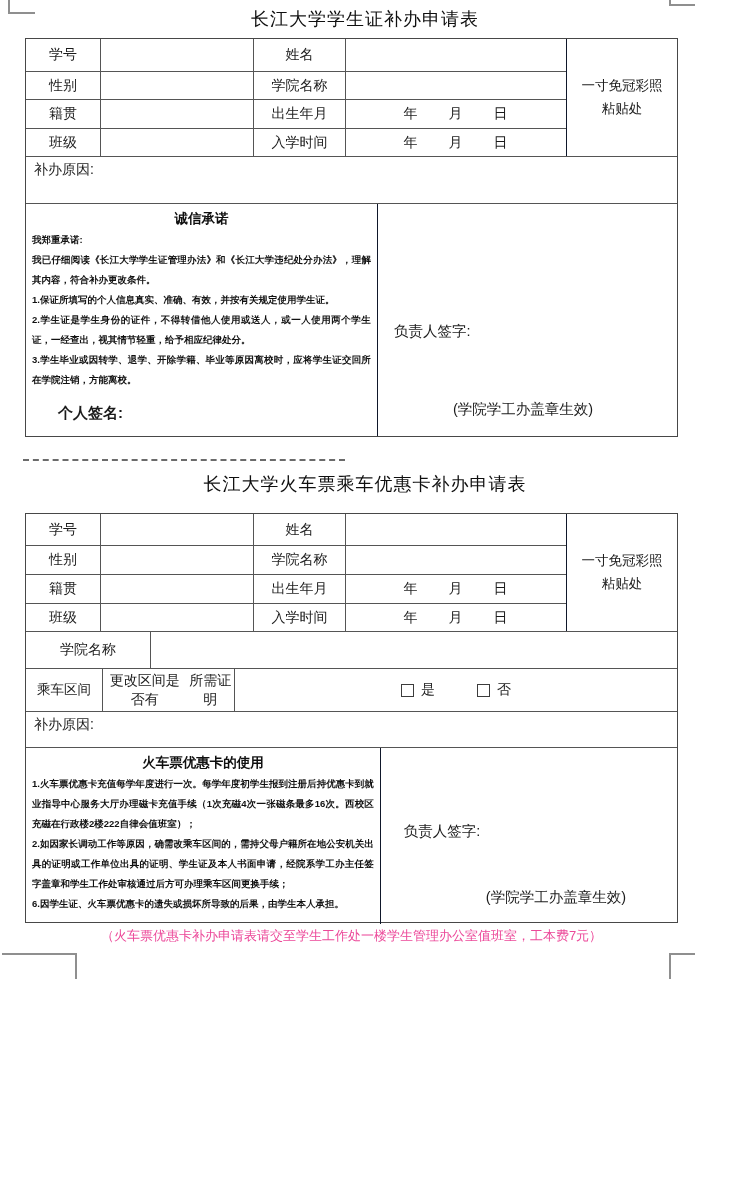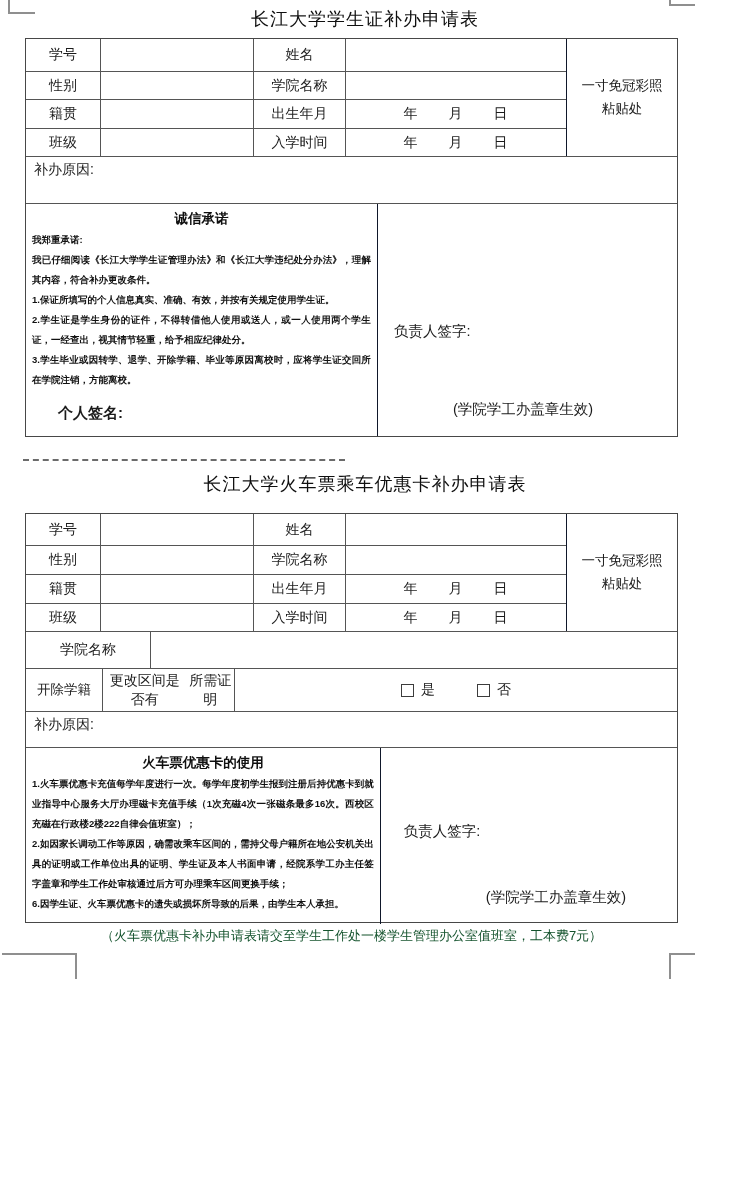--- a/index.html
+++ b/index.html
@@ -34,21 +34,21 @@
   .mgr{position:absolute;font-size:14.5px;}
   .stamp{position:absolute;font-size:14.5px;white-space:nowrap;}
   
   .ridefrom{padding-left:13px;}
   .bold{font-weight:bold;}
   .certcell{flex-direction:row;justify-content:center;line-height:1.35;font-size:14px;text-align:center;}
   .ckgroup{justify-content:center;gap:42px;}
   .ckpair{display:flex;align-items:center;gap:7px;}
   .ckbox{width:11px;height:11px;border:1.2px solid #3c3c3c;display:inline-block;background:#fff;}
   .dash{position:absolute;border-top:2px dashed #6b6b6b;height:0;}
-  .footer{position:absolute;left:25px;width:653px;text-align:center;font-size:13px;color:#14532d;}
+  .footer{position:absolute;left:25px;width:653px;text-align:center;font-size:13px;color:#ec4899;}
 </style>
 </head>
 <body>
 
 <div id="page">
 
   <div class="mark" style="left:8px;top:0;width:25px;height:12px;border-left:2px solid #8f8f8f;border-bottom:2px solid #8f8f8f;"></div>
   <div class="mark" style="left:669px;top:0;width:24px;height:4px;border-left:2px solid #8f8f8f;border-bottom:2px solid #8f8f8f;"></div>
   <div class="mark" style="left:2px;top:953px;width:73px;height:24px;border-top:2px solid #8f8f8f;border-right:2px solid #8f8f8f;"></div>
   <div class="mark" style="left:669px;top:953px;width:24px;height:24px;border-top:2px solid #8f8f8f;border-left:2px solid #8f8f8f;"></div>
@@ -149,21 +149,21 @@
         <div>粘贴处</div>
       </div>
     </div>
 
     <div class="rowflex bt" style="height:37px;">
       <div class="cell lab br" style="width:125px;">学院名称</div>
       <div class="cell" style="flex:1;"></div>
     </div>
 
     <div class="rowflex bt" style="height:43px;">
-      <div class="cell lab br" style="width:77px;font-size:13.5px;">开除学籍</div>
+      <div class="cell lab br" style="width:77px;font-size:13.5px;">乘车区间</div>
       <div class="cell br certcell" style="width:132px;">
         <div>更改区间是否有</div>
         <div>所需证明</div>
       </div>
       <div class="cell ckgroup" style="flex:1;">
         <span class="ckpair">
           <span class="ckbox"></span>
           <span>是</span>
         </span>
         <span class="ckpair">

